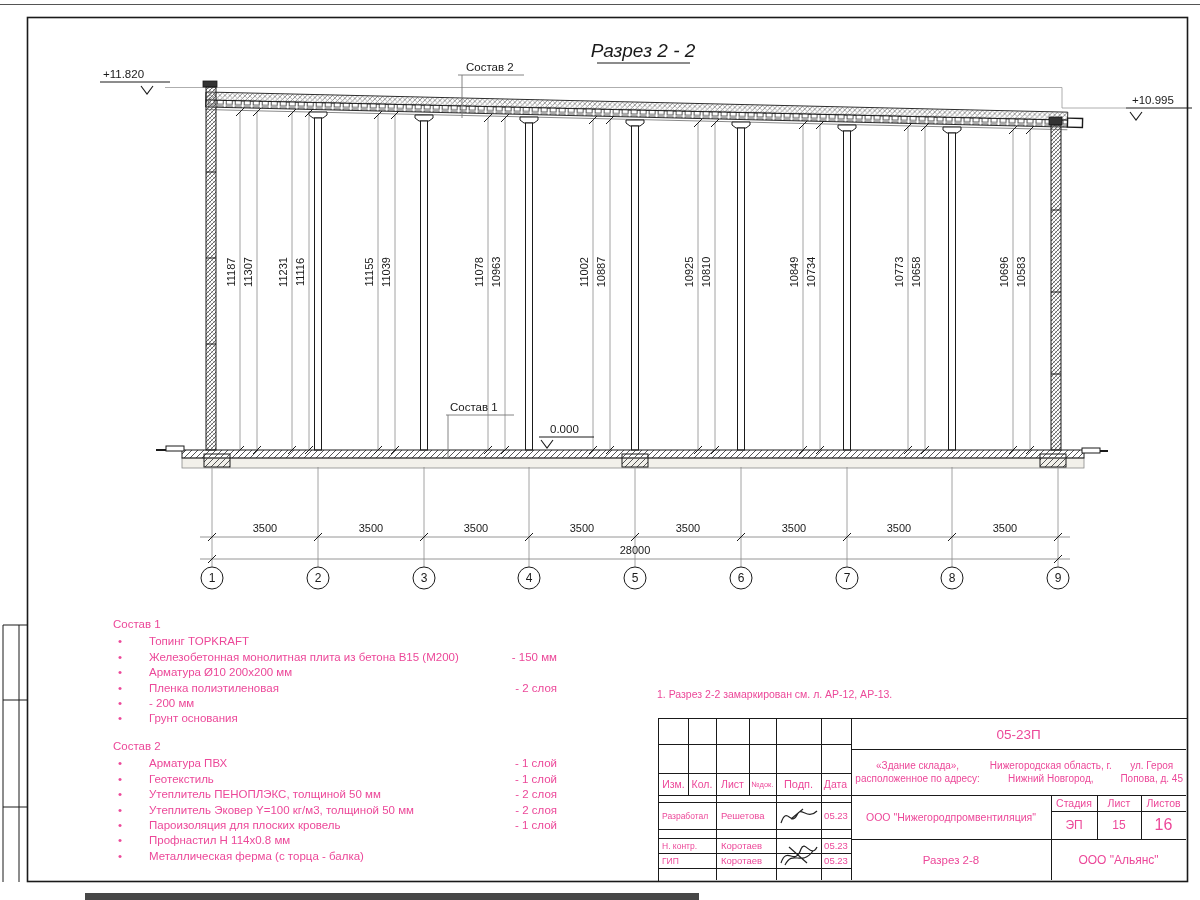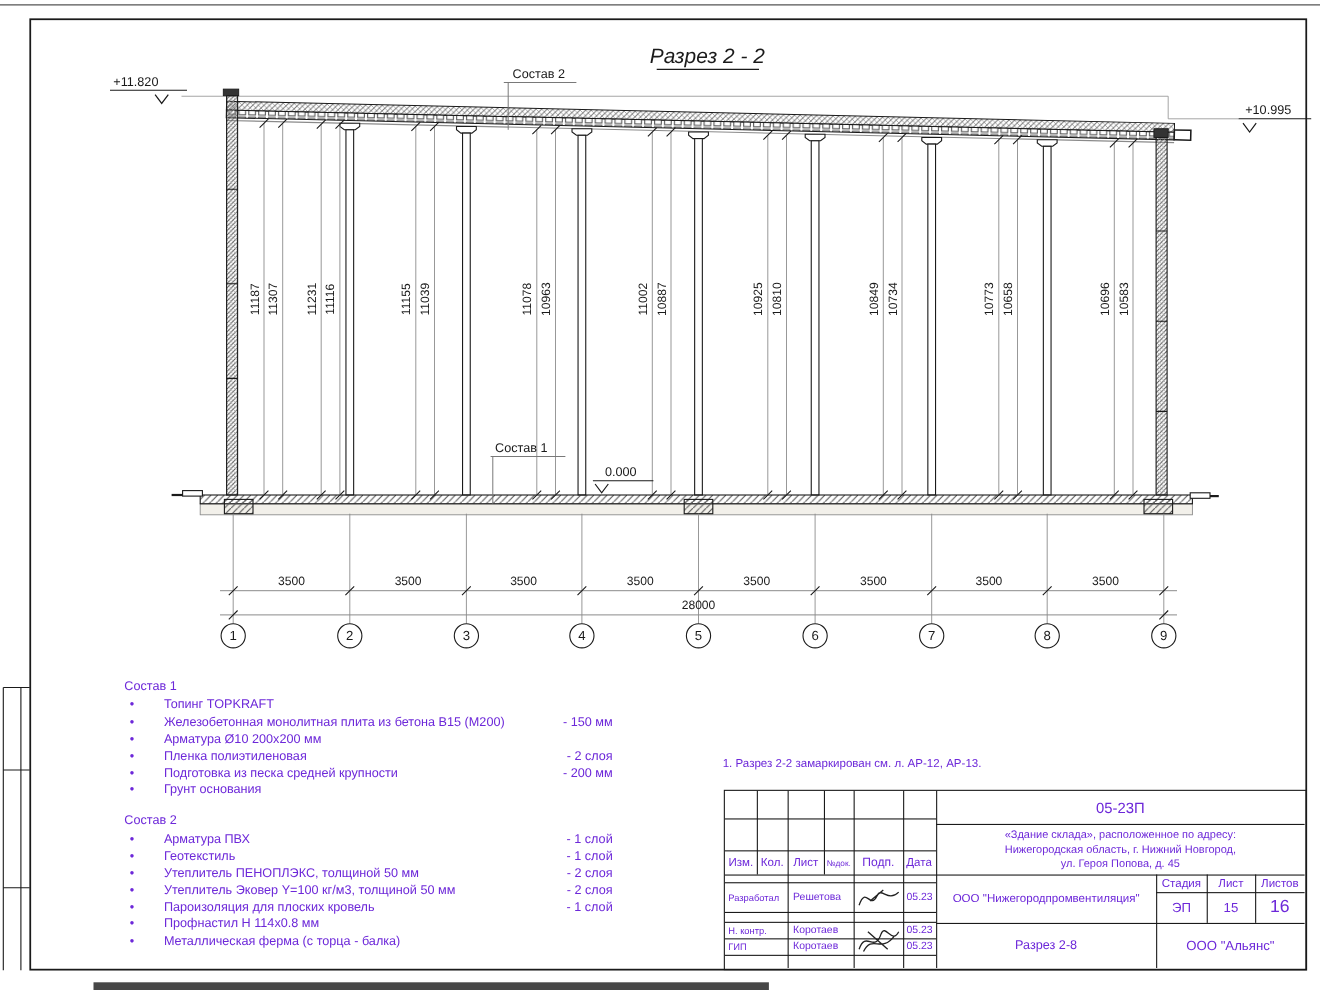--- a/index.html
+++ b/index.html
@@ -1,17 +1,17 @@
 <!DOCTYPE html>
 <html><head>
 <meta charset="utf-8">
 <style>
   html,body{margin:0;padding:0;background:#e8e8e8;}
   .sheet{position:relative;width:1200px;height:900px;background:#ffffff;overflow:hidden;
-         font-family:"Liberation Sans",sans-serif;color:#6d28d9;}
+         font-family:"Liberation Sans",sans-serif;color:#ec4899;}
   svg text{font-family:"Liberation Sans",sans-serif;fill:#1a1a1a;}
   .overlay{position:absolute;}
   
   .comp{position:absolute;width:444px;font-size:11.5px;line-height:15.4px;}
   .comp .hd{margin-bottom:2px;}
   .crow{display:flex;}
   .crow .b{width:36px;padding-left:5px;box-sizing:border-box;}
   .crow .t{flex:1;}
   .crow .a{white-space:nowrap;}
   
@@ -239,21 +239,20 @@
         <span class="t">Арматура Ø10 200x200 мм</span>
         <span class="a"></span>
       </div>
   <div class="crow">
         <span class="b">•</span>
         <span class="t">Пленка полиэтиленовая</span>
         <span class="a">- 2 слоя</span>
       </div>
   <div class="crow">
         <span class="b">•</span>
-        <span class="t">Подготовка из песка средней крупности</span>
         <span class="a">- 200 мм</span>
       </div>
   <div class="crow">
         <span class="b">•</span>
         <span class="t">Грунт основания</span>
         <span class="a"></span>
       </div>
 </div>
 
 <div class="comp" style="left:113px;top:739px">
@@ -338,21 +337,21 @@
   <div class="cell" style="left:163px;top:134px;width:28px;height:15px;font-size:9.5px">05.23</div>
 
   <svg class="sigbox" style="left:118px;top:84px" width="44" height="26">
     <path d="M4 20 C10 2, 14 24, 20 12 C24 2, 30 18, 40 8 M14 16 L26 6" fill="none" stroke="#222" stroke-width="1.2"></path>
   </svg>
   <svg class="sigbox" style="left:118px;top:118px" width="44" height="32">
     <path d="M4 26 C10 8, 18 30, 24 12 C28 2, 34 22, 40 10 M8 28 C16 12, 24 30, 36 14 M12 10 L30 26" fill="none" stroke="#222" stroke-width="1.2"></path>
   </svg>
 
   <div class="cell" style="left:192px;top:0;width:335px;height:30px;font-size:13.5px">05-23П</div>
-  <div class="cell" style="left:192px;top:30px;width:335px;height:46px;font-size:10px;flex-direction:column;line-height:13px">
+  <div class="cell" style="left:192px;top:30px;width:335px;height:46px;font-size:10px;line-height:13px">
     <div>«Здание склада», расположенное по адресу:</div>
     <div>Нижегородская область, г. Нижний Новгород,</div>
     <div>ул. Героя Попова, д. 45</div>
   </div>
   <div class="cell" style="left:192px;top:76px;width:200px;height:44px;font-size:10.5px">ООО "Нижегородпромвентиляция"</div>
   <div class="cell" style="left:392px;top:76px;width:46px;height:16px;font-size:10.5px">Стадия</div>
   <div class="cell" style="left:438px;top:76px;width:44px;height:16px;font-size:10.5px">Лист</div>
   <div class="cell" style="left:482px;top:76px;width:45px;height:16px;font-size:10.5px">Листов</div>
   <div class="cell" style="left:392px;top:92px;width:46px;height:28px;font-size:12px">ЭП</div>
   <div class="cell" style="left:438px;top:92px;width:44px;height:28px;font-size:12px">15</div>

